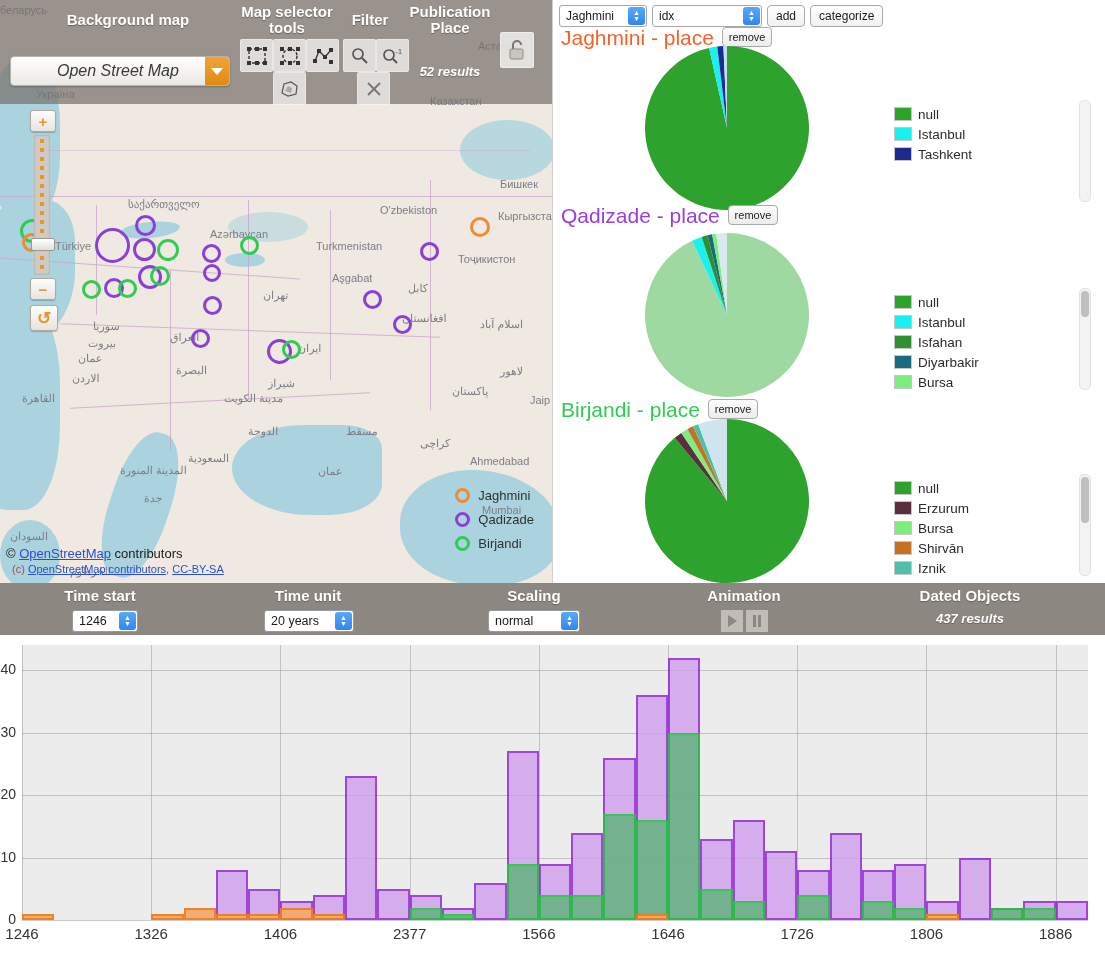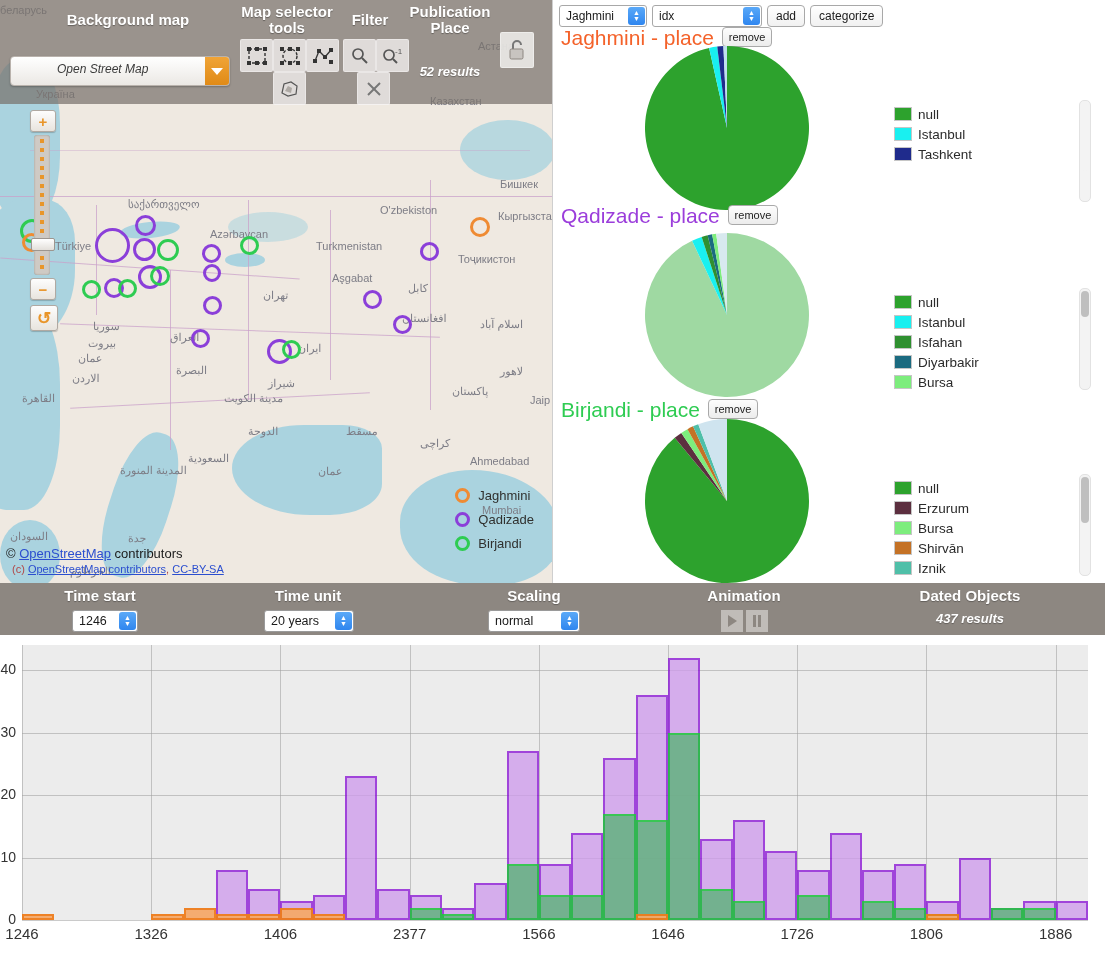--- a/index.html
+++ b/index.html
@@ -19,21 +19,21 @@
   .water{position:absolute;background:#aad3df;}
   .border-line{position:absolute;background:#c9a0c9;opacity:.75;}
 
   .map-toolbar{position:absolute;left:0;top:0;width:552px;height:104px;
      background:rgba(120,113,108,.72);z-index:40;}
   .tb-label{position:absolute;color:#ffffff;font-weight:bold;font-size:15px;
      text-align:center;text-shadow:0 1px 1px rgba(0,0,0,.35);line-height:16px;}
   .sel-wrap{position:absolute;left:10px;top:56px;width:218px;height:28px;
      border:1px solid #b9b2ac;border-radius:4px;overflow:hidden;
      background:linear-gradient(#ffffff,#ebe8e4);box-shadow:0 1px 2px rgba(0,0,0,.25);}
-  .sel-text{position:absolute;left:46px;top:5px;font-style:italic;font-size:12px;color:#3a3a3a;}
+  .sel-text{position:absolute;left:46px;top:5px;font-style:italic;font-size:16px;color:#3a3a3a;}
   .sel-arrow{position:absolute;right:0;top:0;width:24px;height:28px;
      background:linear-gradient(#f0a437,#e08a16);display:flex;align-items:center;justify-content:center;}
   .sel-arrow:after{content:"";border-left:6px solid transparent;border-right:6px solid transparent;
      border-top:7px solid #fff;}
 
   .tool-btn{position:absolute;width:31px;height:31px;border:1px solid rgba(255,255,255,.35);
      background:rgba(240,238,236,.80);border-radius:2px;
      display:flex;align-items:center;justify-content:center;}
   .tool-btn svg{display:block;}
   .lock-btn{position:absolute;left:500px;top:32px;width:32px;height:34px;
@@ -185,21 +185,21 @@
           <div class="map-city" style="left: 176px; top: 364px;">البصرة</div>
           <div class="map-city" style="left: 224px; top: 392px;">مدينة الكويت</div>
           <div class="map-city" style="left: 22px; top: 392px;">القاهرة</div>
           <div class="map-city" style="left: 188px; top: 452px;">السعودية</div>
           <div class="map-city" style="left: 120px; top: 464px;">المدينة المنورة</div>
           <div class="map-city" style="left: 248px; top: 425px;">الدوحة</div>
           <div class="map-city" style="left: 346px; top: 425px;">مسقط</div>
           <div class="map-city" style="left: 318px; top: 465px;">عمان</div>
           <div class="map-city" style="left: 420px; top: 437px;">کراچی</div>
           <div class="map-city" style="left: 470px; top: 455px;">Ahmedabad</div>
-          <div class="map-city" style="left: 128px; top: 492px; margin-top: 40px;">جدة</div>
+          <div class="map-city" style="left: 144px; top: 492px;">جدة</div>
           <div class="map-city" style="left: 10px; top: 530px;">السودان</div>
           <div class="map-city" style="left: 36px; top: 565px; margin-left: 34px;">الخرطوم</div>
           <div class="map-city" style="left: 530px; top: 394px;">Jaip</div>
           <div class="map-city" style="left: 482px; top: 504px;">Mumbai</div>
         </div>
 
       <div id="map-markers-host">
           <div class="map-marker mk-purple" style="left: 95px; top: 228px; width: 29px; height: 29px;"></div>
           <div class="map-marker mk-purple" style="left: 135px; top: 215px; width: 15px; height: 15px;"></div>
           <div class="map-marker mk-purple" style="left: 133px; top: 238px; width: 17px; height: 17px;"></div>

